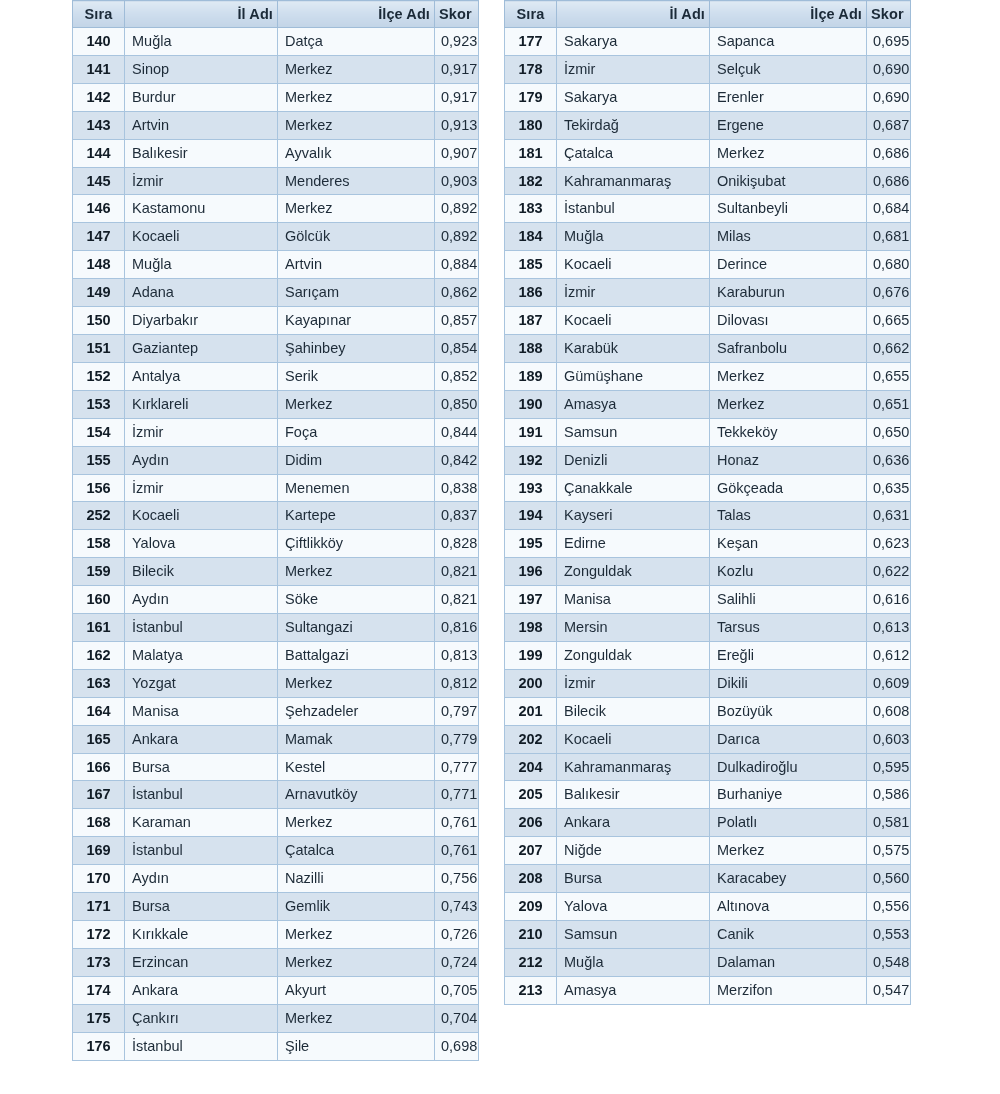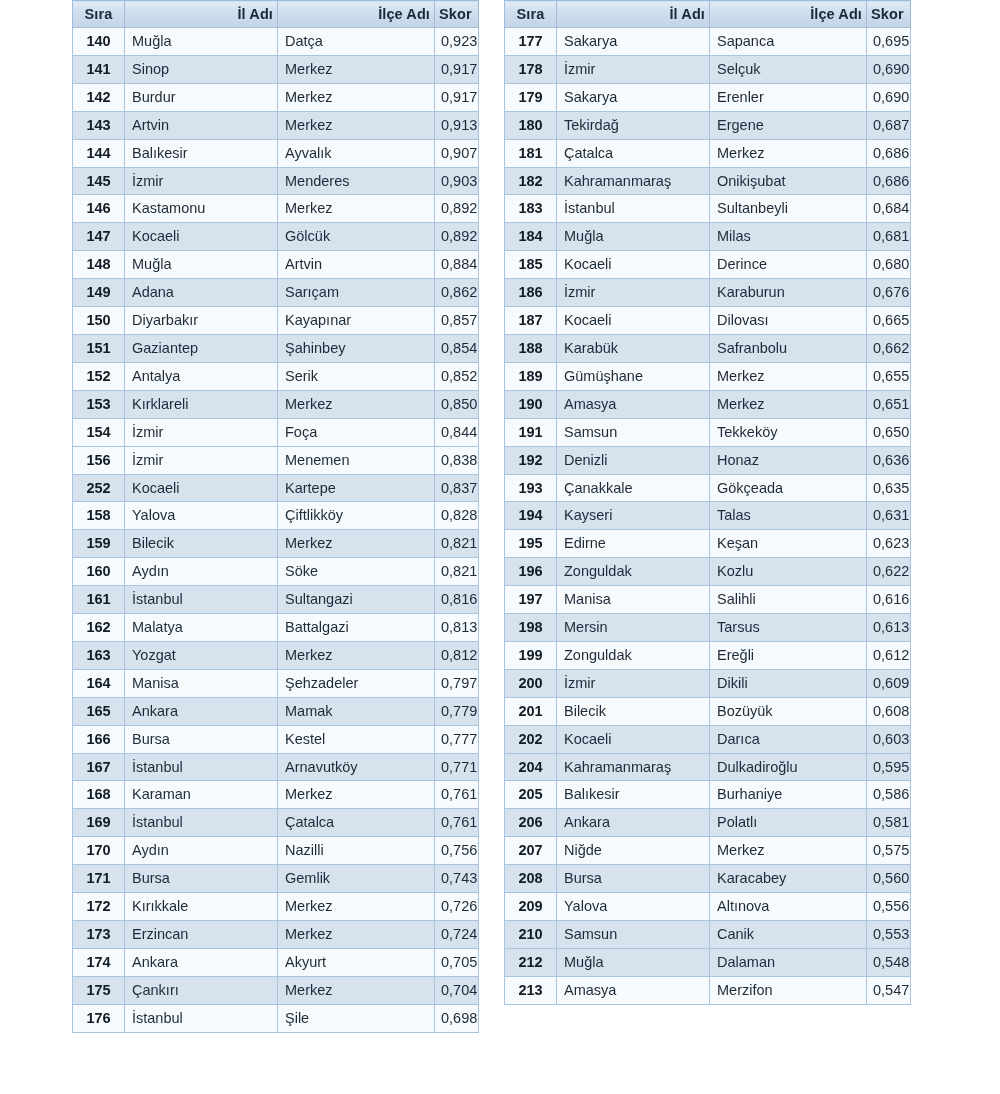--- a/index.html
+++ b/index.html
@@ -199,20 +199,26 @@
               <td class="td-il">Kırklareli</td>
               <td class="td-ilce">Merkez</td>
               <td class="td-skor">0,850</td>
             </tr>
             <tr class="row-odd">
               <td class="td-sira">154</td>
               <td class="td-il">İzmir</td>
               <td class="td-ilce">Foça</td>
               <td class="td-skor">0,844</td>
             </tr>
+            <tr class="row-even">
+              <td class="td-sira">155</td>
+              <td class="td-il">Aydın</td>
+              <td class="td-ilce">Didim</td>
+              <td class="td-skor">0,842</td>
+            </tr>
             <tr class="row-odd">
               <td class="td-sira">156</td>
               <td class="td-il">İzmir</td>
               <td class="td-ilce">Menemen</td>
               <td class="td-skor">0,838</td>
             </tr>
             <tr class="row-even">
               <td class="td-sira">252</td>
               <td class="td-il">Kocaeli</td>
               <td class="td-ilce">Kartepe</td>

